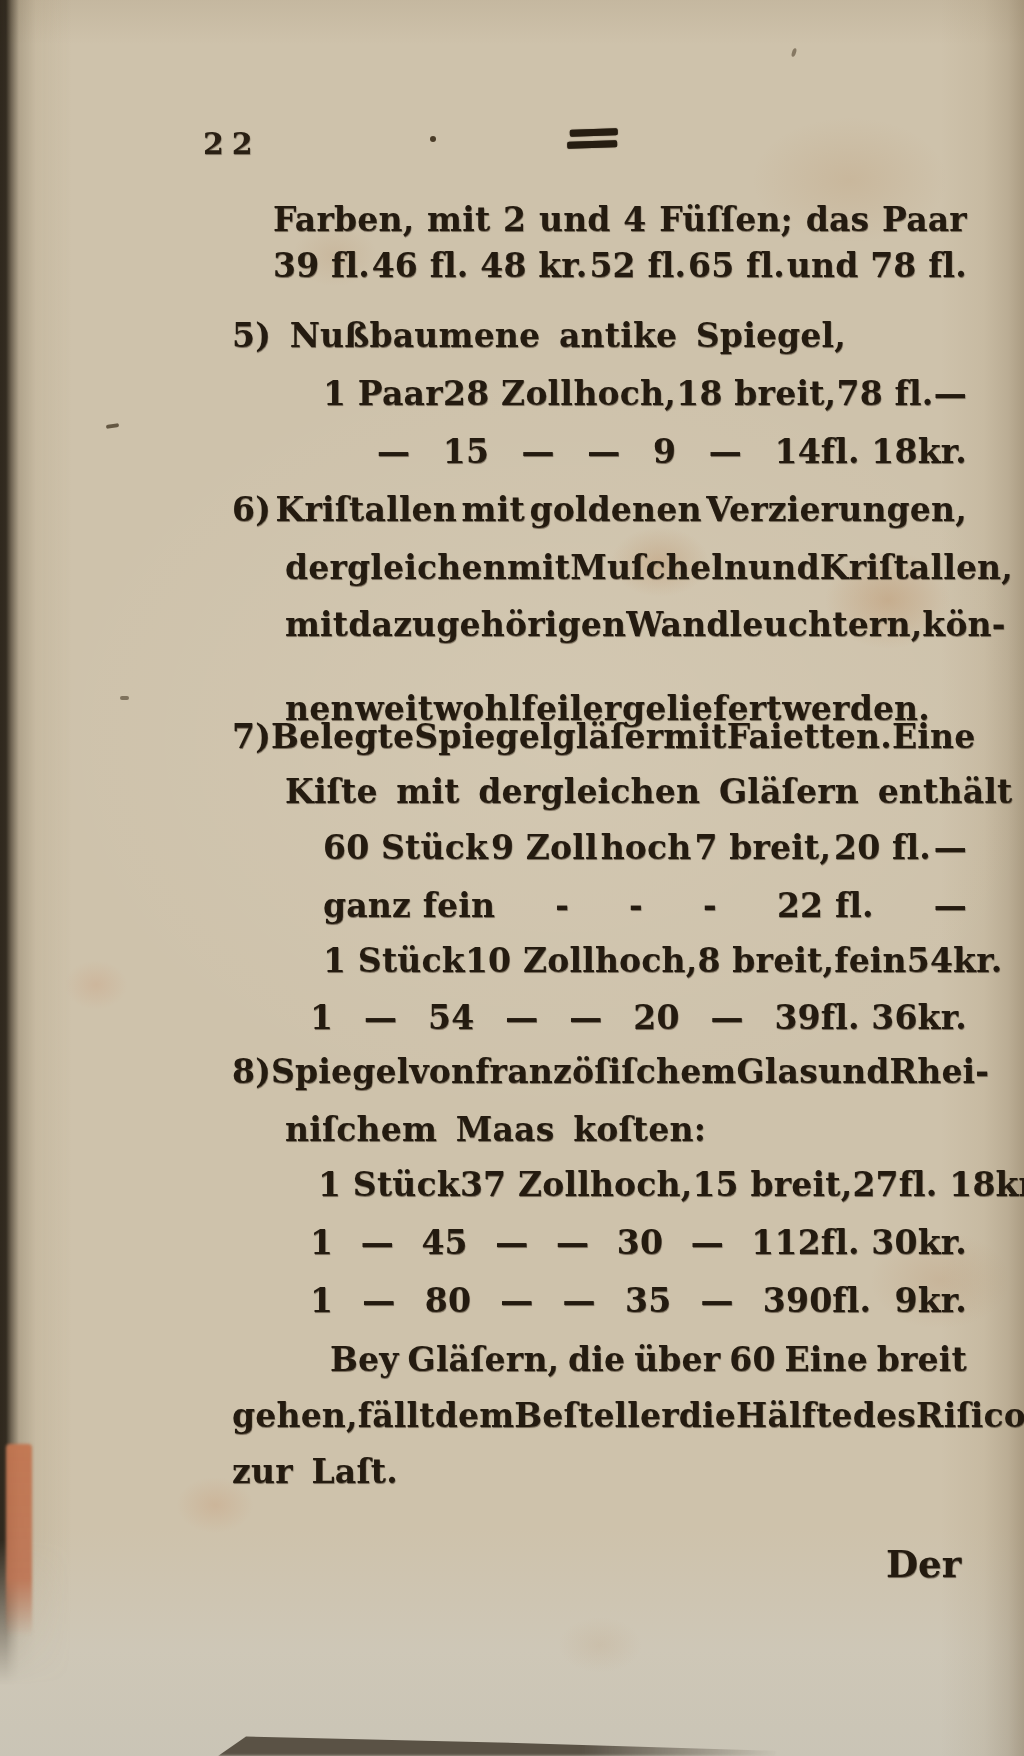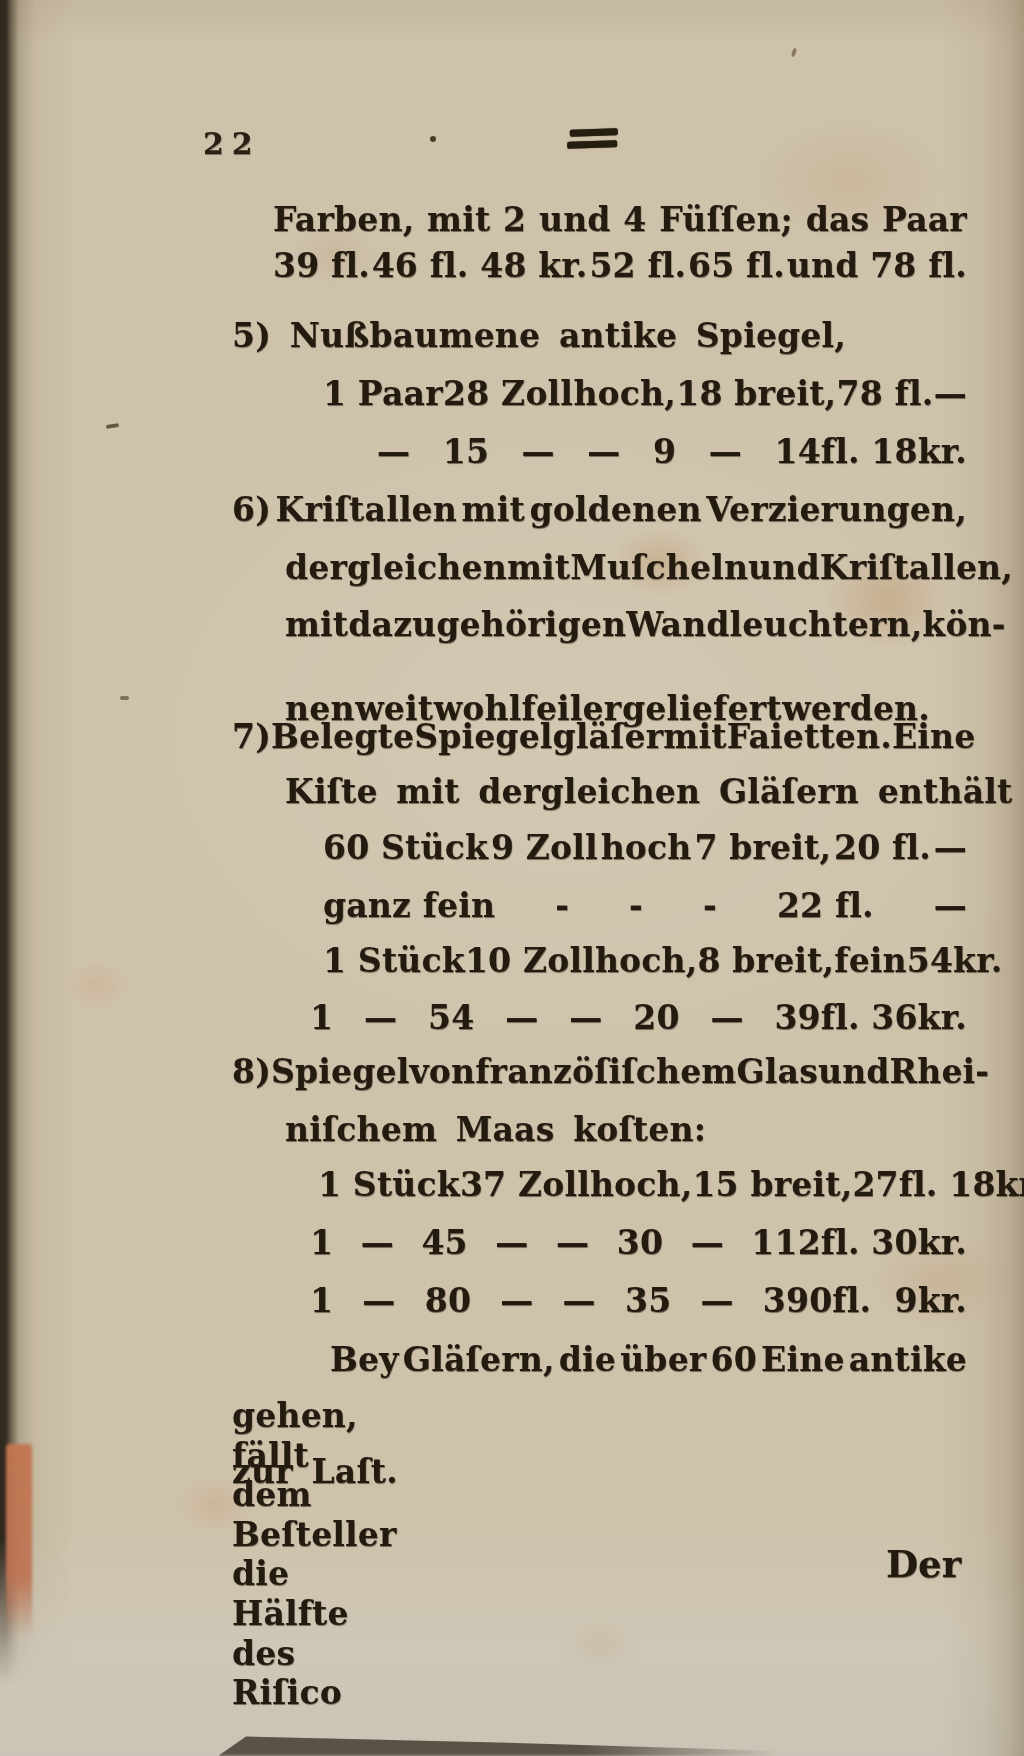--- a/index.html
+++ b/index.html
@@ -243,23 +243,23 @@
       <span>—</span>
       <span>390fl.&nbsp;&nbsp;9kr.</span>
     </div>
   <div class="ln j" style="left:330px;top:1340px;width:637px;">
       <span>Bey</span>
       <span>Gläſern,</span>
       <span>die</span>
       <span>über</span>
       <span>60</span>
       <span>Eine</span>
-      <span>antike</span>
-    </div>
-  <div class="ln j" style="left:232px;top:1396px;width:735px;flex-direction:column;">
+      <span>breit</span>
+    </div>
+  <div class="ln j" style="left:232px;top:1396px;width:735px;">
       <span>gehen,</span>
       <span>fällt</span>
       <span>dem</span>
       <span>Beſteller</span>
       <span>die</span>
       <span>Hälfte</span>
       <span>des</span>
       <span>Riſico</span>
     </div>
   <div class="ln nj" style="left:232px;top:1452px;">zur Laſt.</div>

